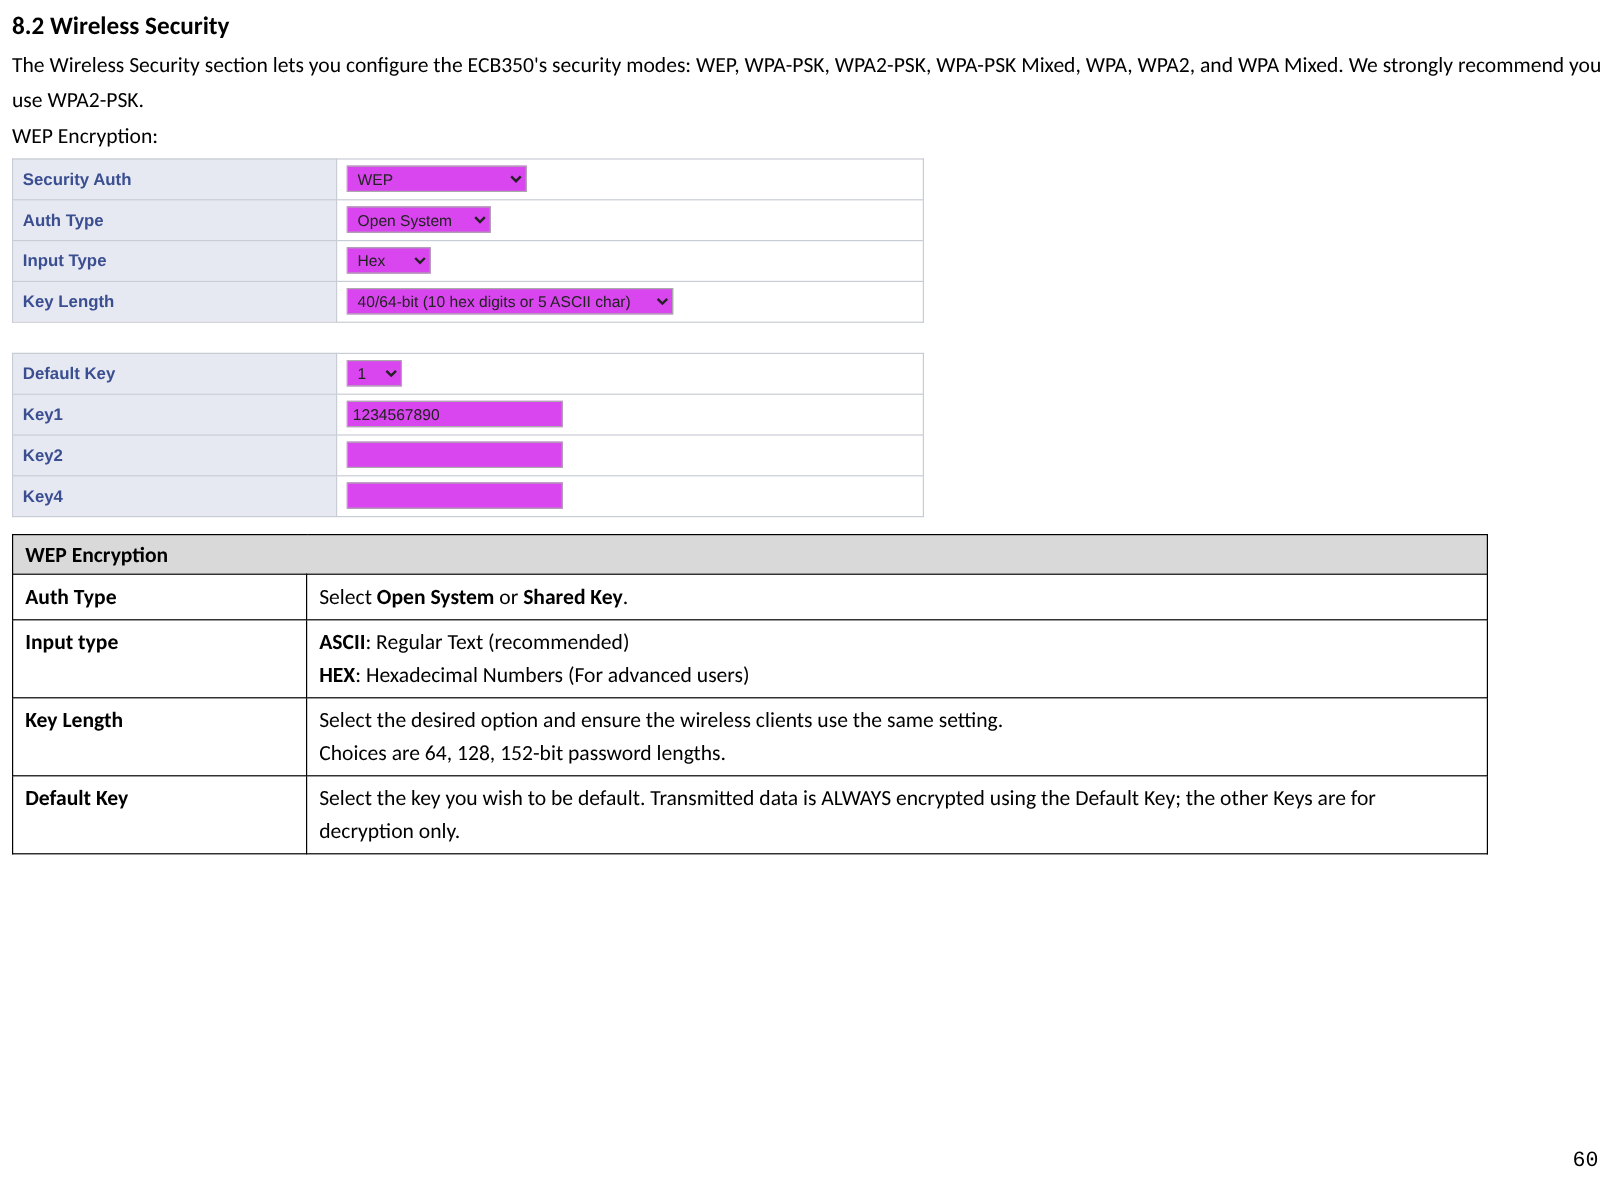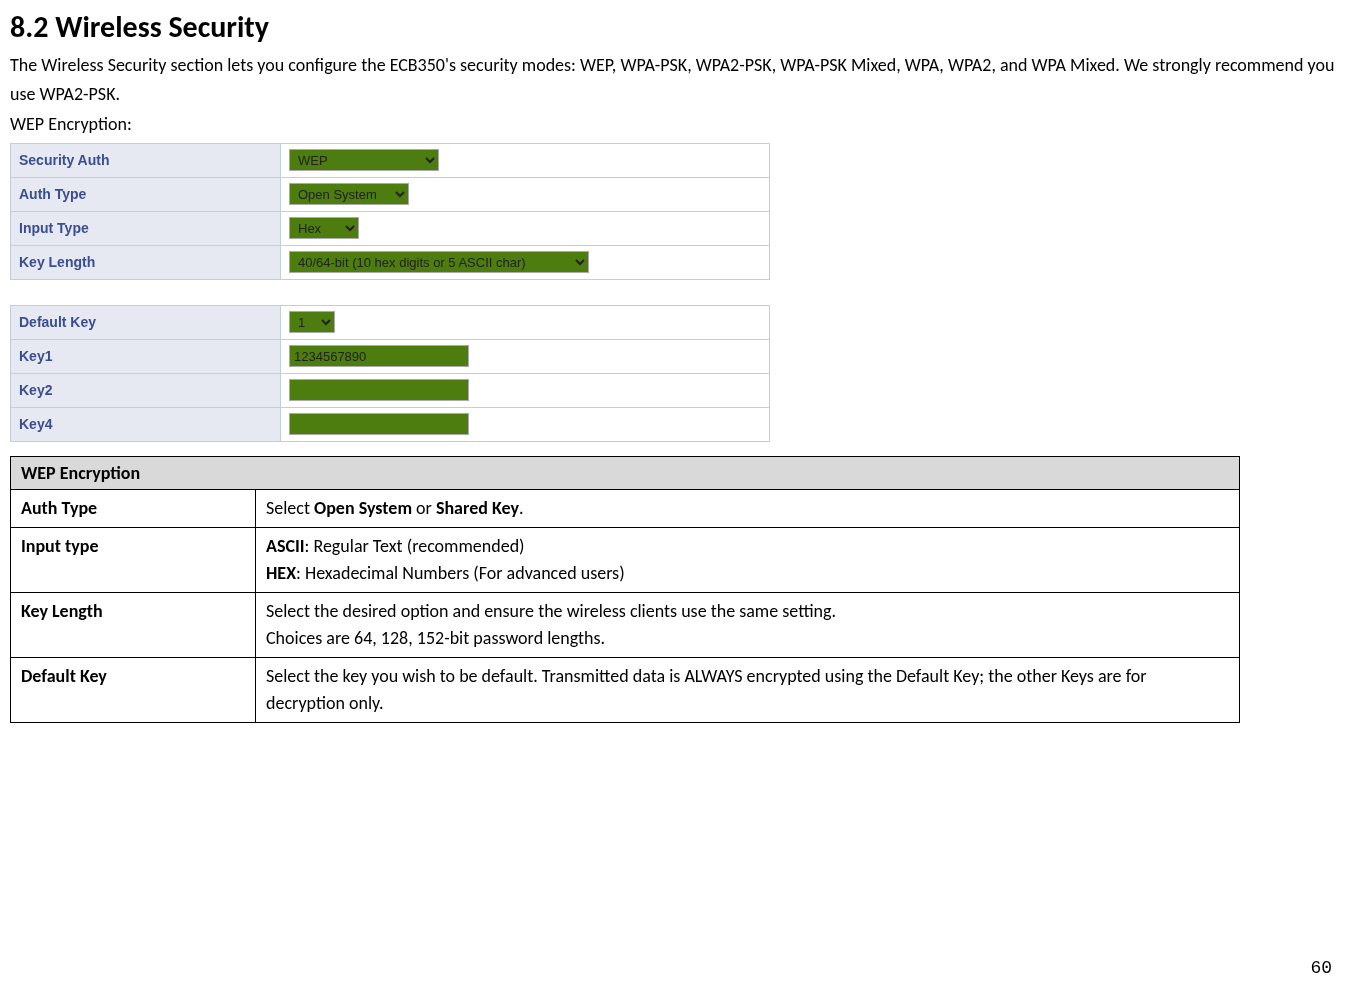--- a/index.html
+++ b/index.html
@@ -7,21 +7,21 @@
       font-family: "Segoe UI", Calibri, Arial, sans-serif;
       font-size: 18px;
       color: #000;
       background: #fff;
       width: 1350px;
       height: 984px;
       position: relative;
       padding: 8px 10px 0 10px;
     }
     .heading {
-      font-size: 30px;
+      font-size: 21px;
       font-weight: bold;
       margin-bottom: 6px;
     }
     .intro {
       line-height: 1.6;
       margin-bottom: 4px;
     }
     .subheading {
       font-weight: normal;
       margin-bottom: 8px;
@@ -63,21 +63,21 @@
     }
     .gap-row td {
       border: none !important;
       height: 26px;
       background: #fff !important;
     }
     select, input[type="text"] {
       font-family: Arial, sans-serif;
       font-size: 13px;
       border: 1px solid #aaa;
-      background: #4d7c0f;
+      background: #d946ef;
       color: #222;
       padding: 2px 4px;
       height: 22px;
     }
     select { appearance: auto; }
 
     
     .desc-table {
       border-collapse: collapse;
       width: 1230px;
@@ -139,21 +139,21 @@
       <td class="label-cell">Input Type</td>
       <td class="value-cell">
         <select style="width:70px;">
           <option>Hex</option>
         </select>
       </td>
     </tr>
     <tr>
       <td class="label-cell">Key Length</td>
       <td class="value-cell">
-        <select style="width:300px;">
+        <select style="width:272px;">
           <option>40/64-bit (10 hex digits or 5 ASCII char)</option>
         </select>
       </td>
     </tr>
     <tr class="gap-row">
           <td colspan="2"></td>
         </tr>
     <tr>
       <td class="label-cell">Default Key</td>
       <td class="value-cell">

